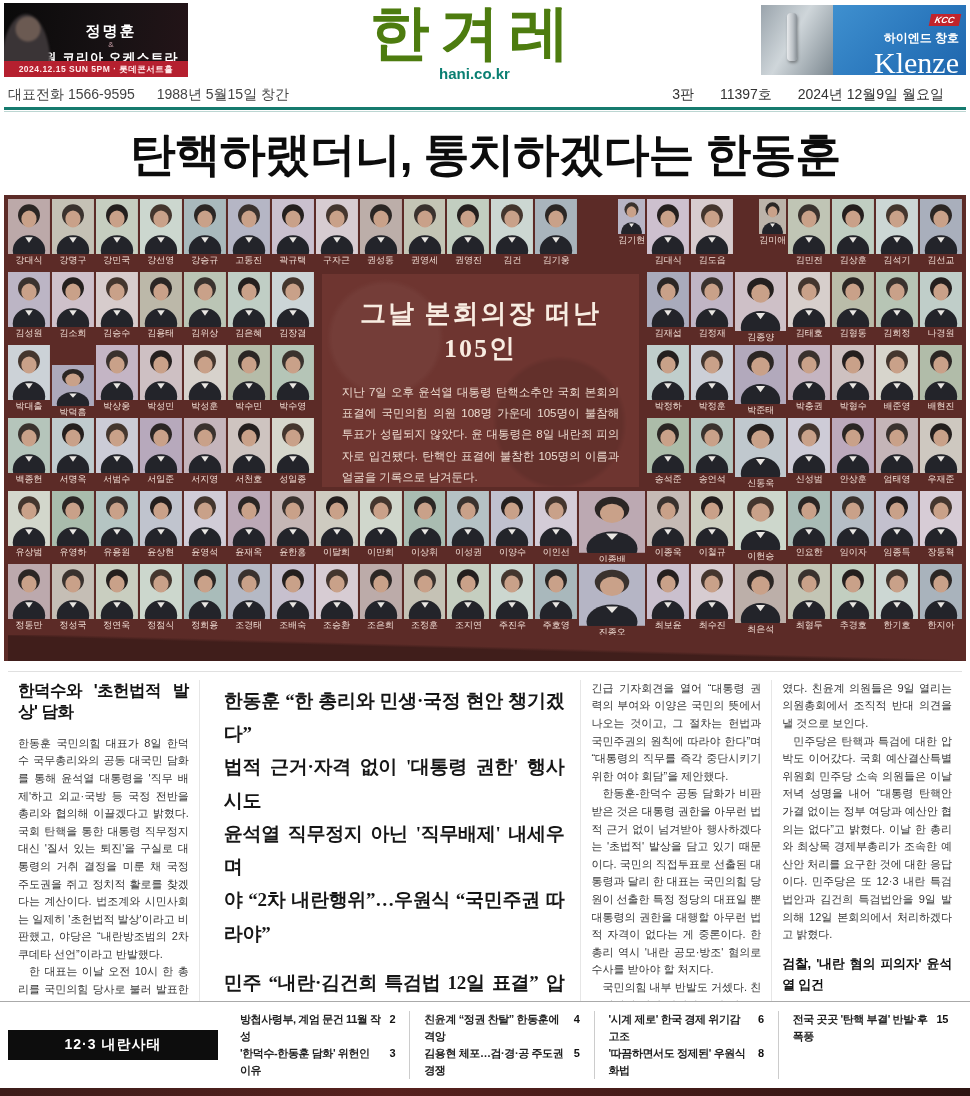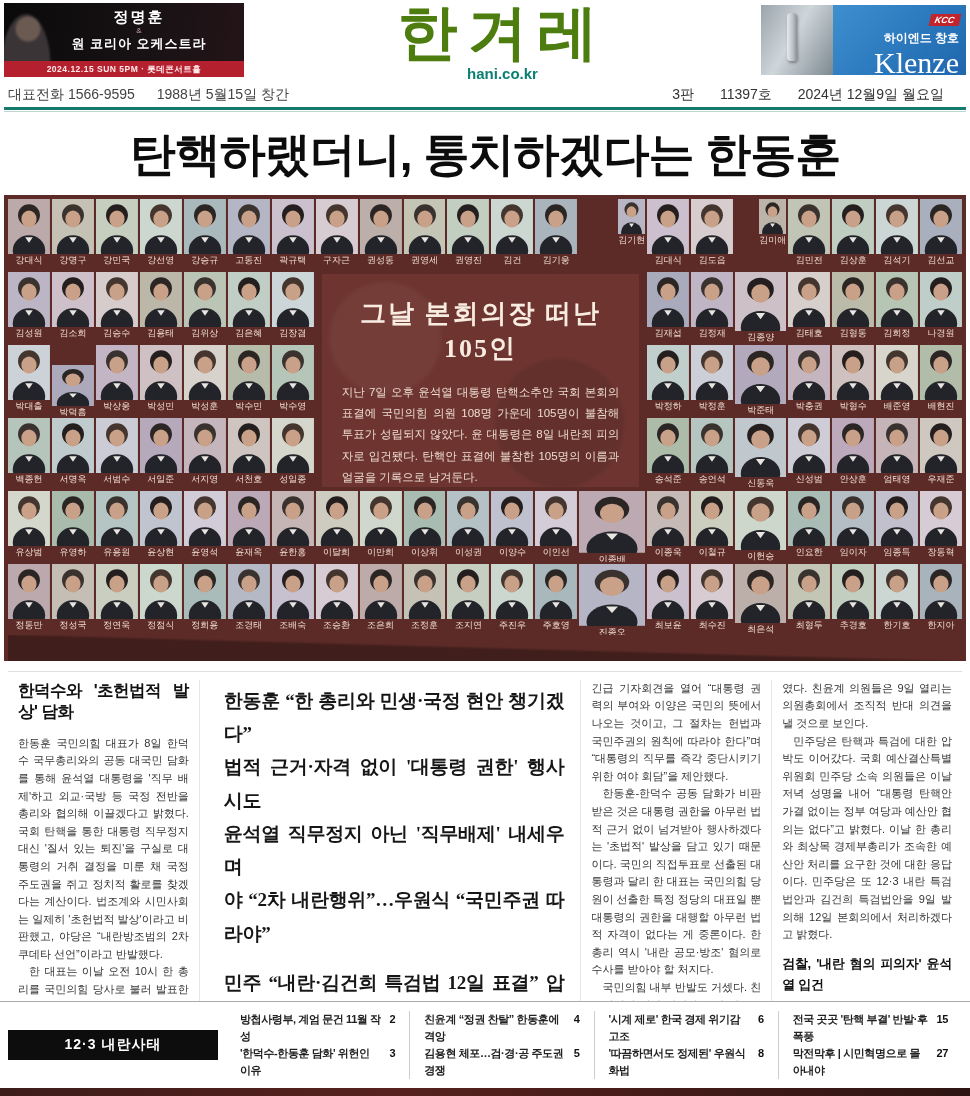--- a/index.html
+++ b/index.html
@@ -6,22 +6,22 @@
   html,body { background:#fff; }
   body {
     width:970px; height:1096px; overflow:hidden; margin:0 auto;
     font-family:"Liberation Sans","DejaVu Sans",sans-serif; color:#222;
   }
   .page { width:970px; height:1096px; position:relative; background:#fff; }
 
   
   .top-banner { display:flex; align-items:flex-start; justify-content:space-between; padding:3px 4px 0 4px; height:84px; }
   .ad-left {
-    width:240px; height:74px; background:linear-gradient(100deg,#0a0a0a 0%,#181214 60%,#241418 100%);
-    position:relative; overflow:hidden; color:#fff; text-align:center; padding-top:5px;
+    width:184px; height:74px; background:linear-gradient(100deg,#0a0a0a 0%,#181214 60%,#241418 100%);
+    position:relative; overflow:hidden; color:#fff; text-align:center; padding-top:19px;
   }
   .ad-left .conductor {
     position:absolute; left:-6px; top:4px; width:56px; height:70px;
     background:radial-gradient(circle at 30px 22px,#6b5a52 0 12px,transparent 13px),
                radial-gradient(ellipse at 28px 58px,#3a3436 0 24px,transparent 25px);
     filter:blur(1px);
   }
   .ad-left .l1 { font-size:15px; font-weight:bold; letter-spacing:2px; margin-left:30px; }
   .ad-left .amp { font-size:8px; color:#c8a0a8; margin-left:30px; line-height:1; }
   .ad-left .l2 { font-size:13px; font-weight:bold; letter-spacing:1px; margin-left:30px; }
@@ -1294,22 +1294,18 @@
           <div class="index-item">
             <span>'따끔하면서도 정제된' 우원식 화법</span>
             <span class="pg">8</span>
           </div>
         </div>
         <div class="index-group">
           <div class="index-item">
             <span>전국 곳곳 '탄핵 부결' 반발·후폭풍</span>
             <span class="pg">15</span>
           </div>
-          <div class="index-item">
-            <span>막전막후 | 시민혁명으로 몰아내야</span>
-            <span class="pg">27</span>
-          </div>
         </div>
       </div>
   </div>
   <div class="bottom-strip"></div>
 
 </div>
 
 </body></html>

